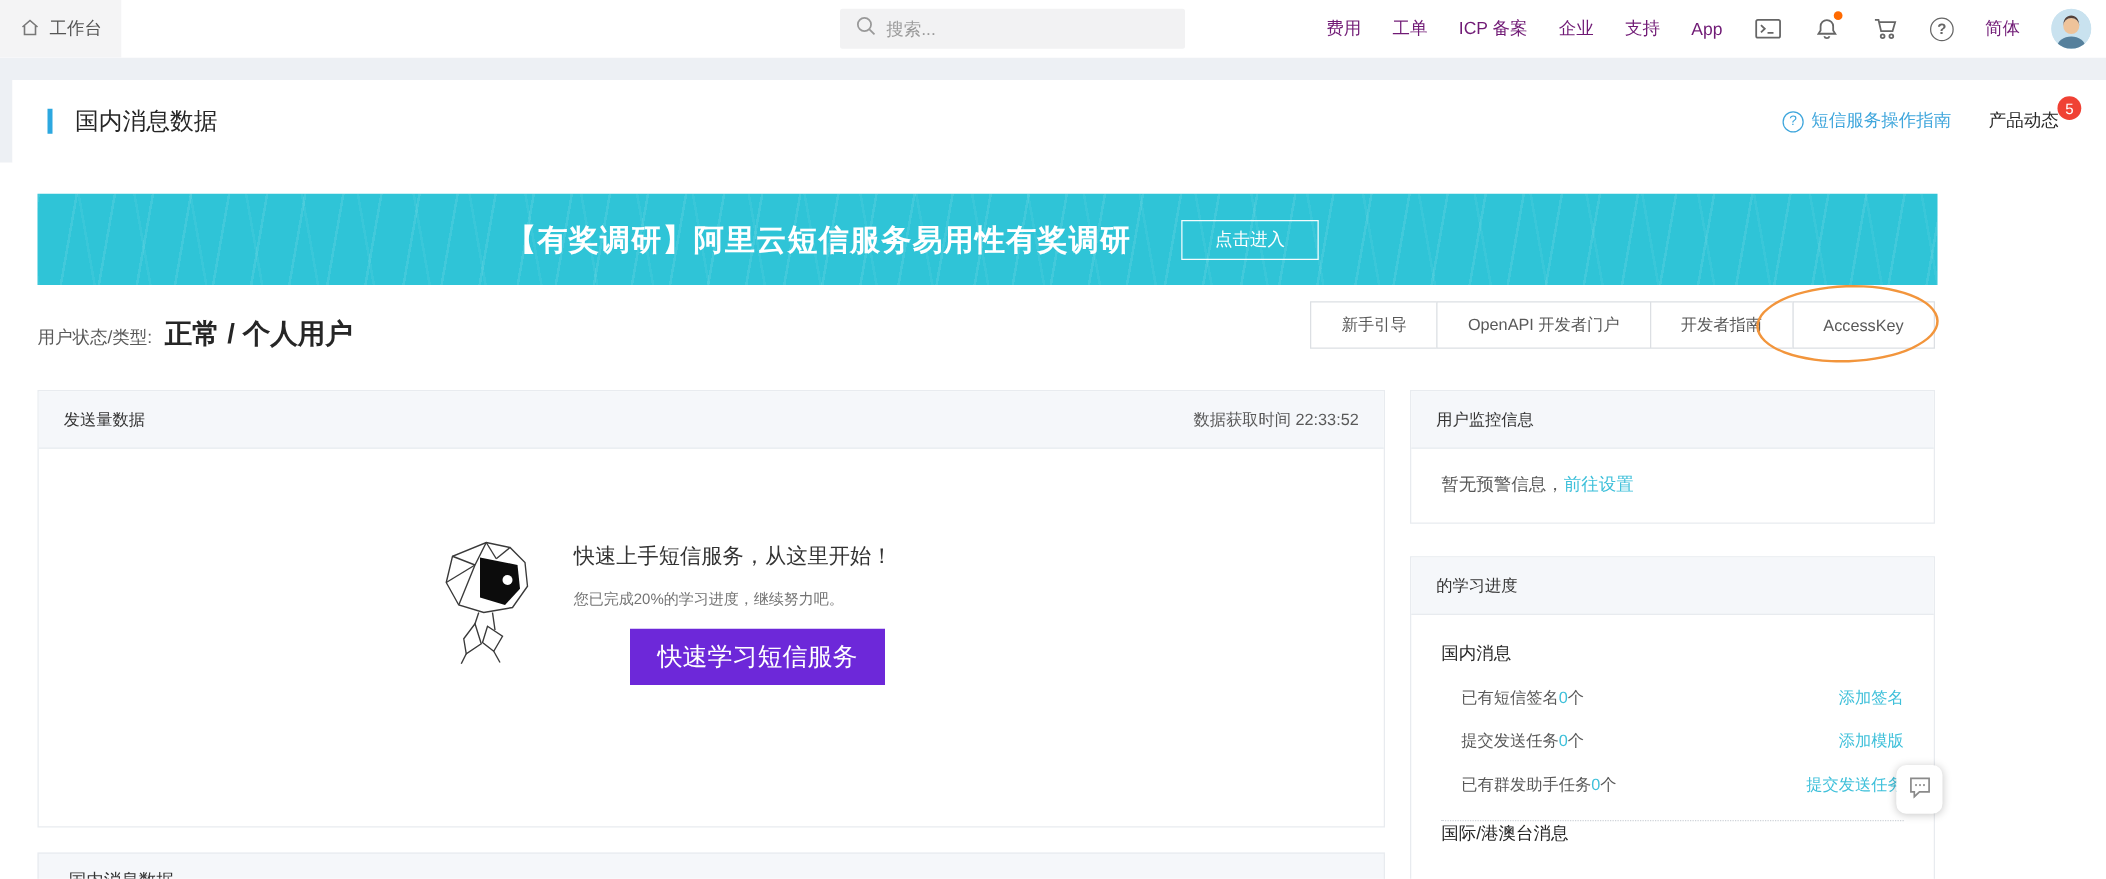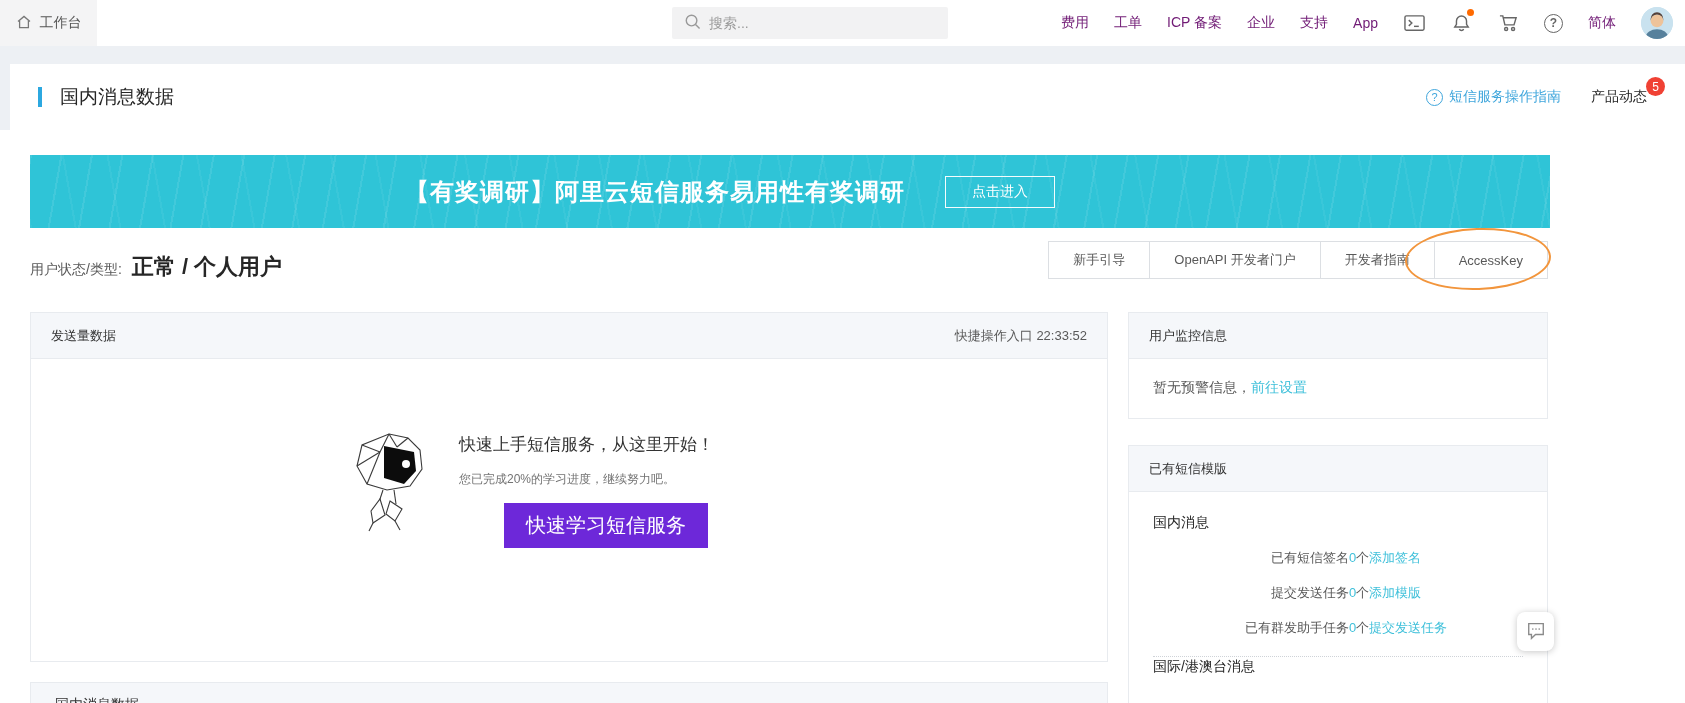--- a/index.html
+++ b/index.html
@@ -78,21 +78,21 @@
 
   .partial-card { left:30px; top:682px; width:1078px; height:60px; background:#f5f7fa; overflow:hidden; }
   .partial-title { display:block; margin:13px 0 0 24px; font-size:14px; color:#333; }
 
   .monitor-card { left:1128px; top:312px; width:420px; height:107px; }
   .monitor-body { padding:20px 24px; font-size:14px; color:#595959; }
 
   .quick-card { left:1128px; top:445px; width:420px; height:320px; }
   .quick-body { padding:22px 24px 0 24px; }
   .group-label { font-size:14px; color:#262626; }
-  .qrow { display:flex; justify-content:center; align-items:center; margin-top:17px; padding-left:16px; }
+  .qrow { display:flex; justify-content:space-between; align-items:center; margin-top:17px; padding-left:16px; }
   .qrow .qtext { font-size:13px; color:#595959; }
   .teal { color:#3fc0da; }
   a.teal { font-size:13px; text-decoration:none; cursor:pointer; }
   .dotted-sep { border-top:1px dotted #cfd3d8; margin-top:19px; }
   .intl-label { margin-top:1px; }
 
   
   .chat-fab { position:absolute; left:1517px; top:612px; width:37px; height:39px; background:#fff;
     border-radius:8px; box-shadow:0 1px 7px rgba(0,0,0,0.22); display:flex; align-items:center;
     justify-content:center; cursor:pointer; z-index:10; }
@@ -193,21 +193,21 @@
   <button>新手引导</button>
   <button>OpenAPI 开发者门户</button>
   <button>开发者指南</button>
   <button>AccessKey</button>
 </div>
 <div class="annotation-ellipse"></div>
 
 <div class="card send-card">
   <div class="card-head">
     <span class="card-title">发送量数据</span>
-    <span class="card-sub">快捷操作入口 22:33:52</span>
+    <span class="card-sub">数据获取时间 22:33:52</span>
   </div>
   <div class="robot">
     <svg width="80" height="105" viewBox="0 0 80 105" fill="none" stroke="#3a3a3a" stroke-width="1.1">
       <polygon points="40,3 59,7 71,19 73,38 61,55 38,59 18,53 8,35 13,14" fill="#fff"></polygon>
       <line x1="40" y1="3" x2="31" y2="21"></line>
         <line x1="13" y1="14" x2="31" y2="21"></line>
       <line x1="31" y1="21" x2="18" y2="53"></line>
         <line x1="8" y1="35" x2="31" y2="21"></line>
       <line x1="59" y1="7" x2="48" y2="16"></line>
         <line x1="40" y1="3" x2="48" y2="16"></line>
@@ -234,21 +234,21 @@
   <div class="card-head">
     <span class="card-title">用户监控信息</span>
   </div>
   <div class="monitor-body">
     <span>暂无预警信息，</span><a class="teal" style="font-size:14px">前往设置</a>
   </div>
 </div>
 
 <div class="card quick-card">
   <div class="card-head">
-    <span class="card-title">已有短信模版</span>
+    <span class="card-title">的学习进度</span>
   </div>
   <div class="quick-body">
     <div class="group-label">国内消息</div>
 
     <div class="qrow">
       <span class="qtext"><span>已有短信签名</span><span class="teal">0</span><span>个</span></span>
       <a class="teal">添加签名</a>
     </div>
     <div class="qrow">
       <span class="qtext"><span>提交发送任务</span><span class="teal">0</span><span>个</span></span>

